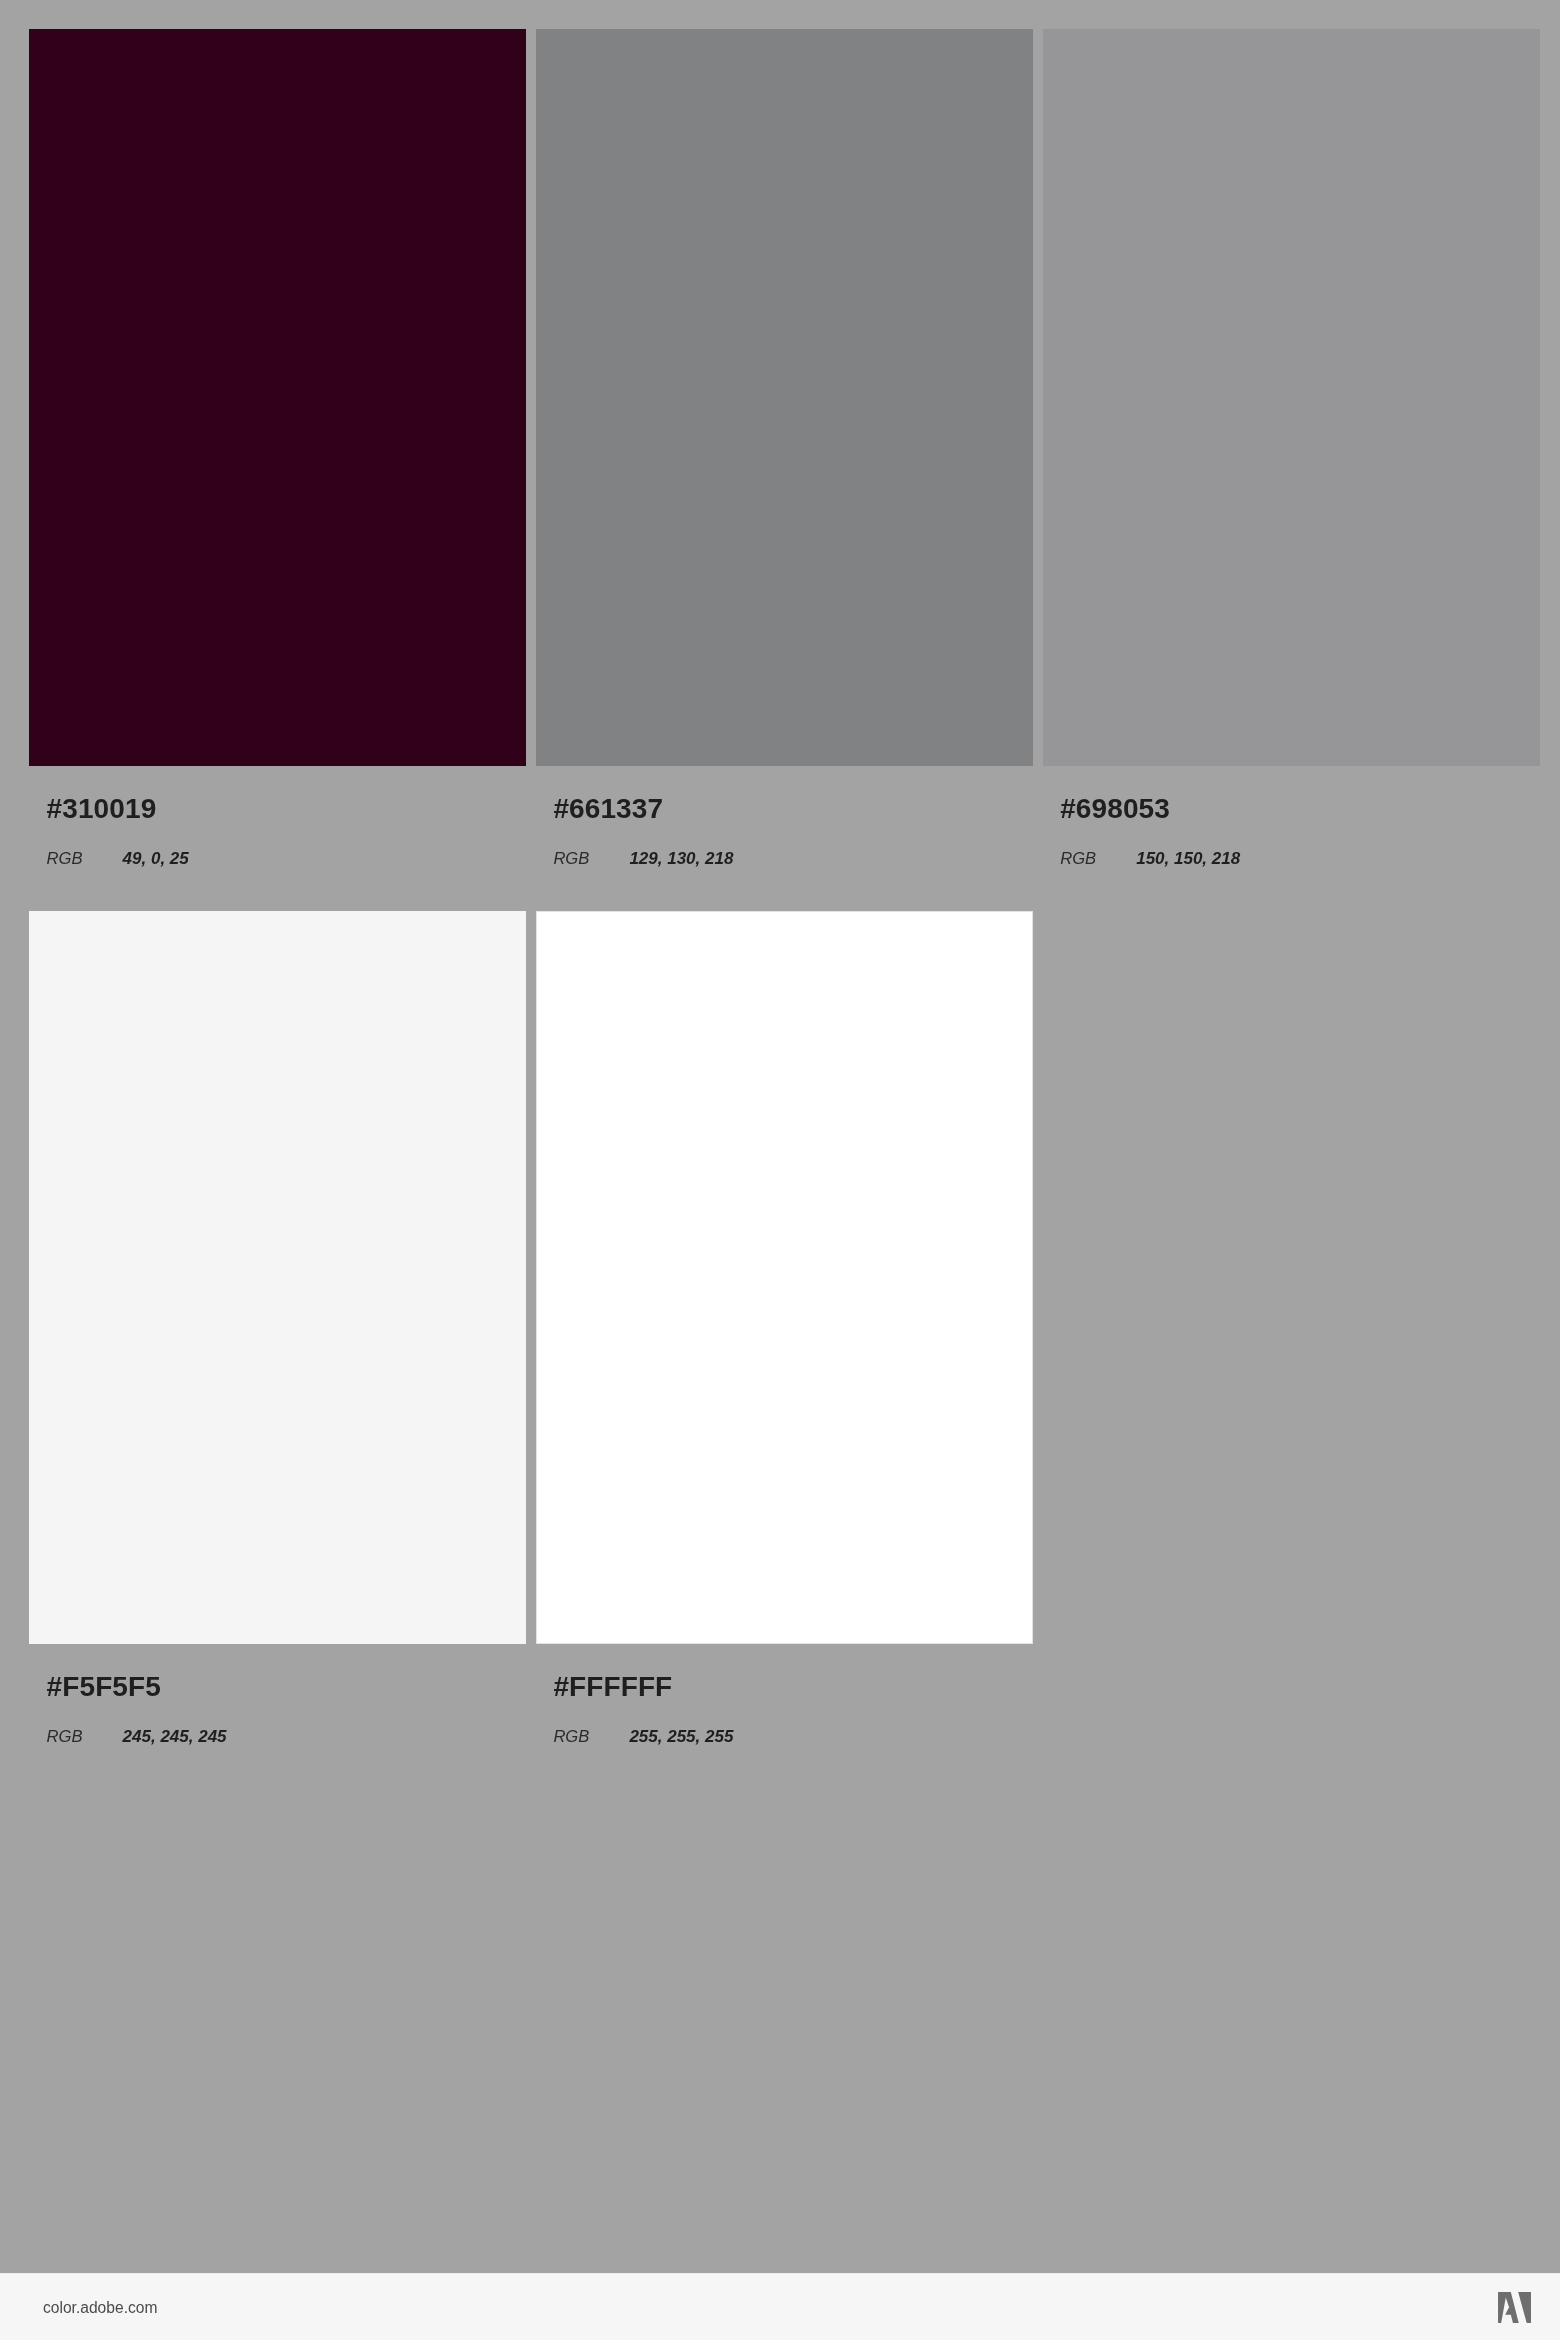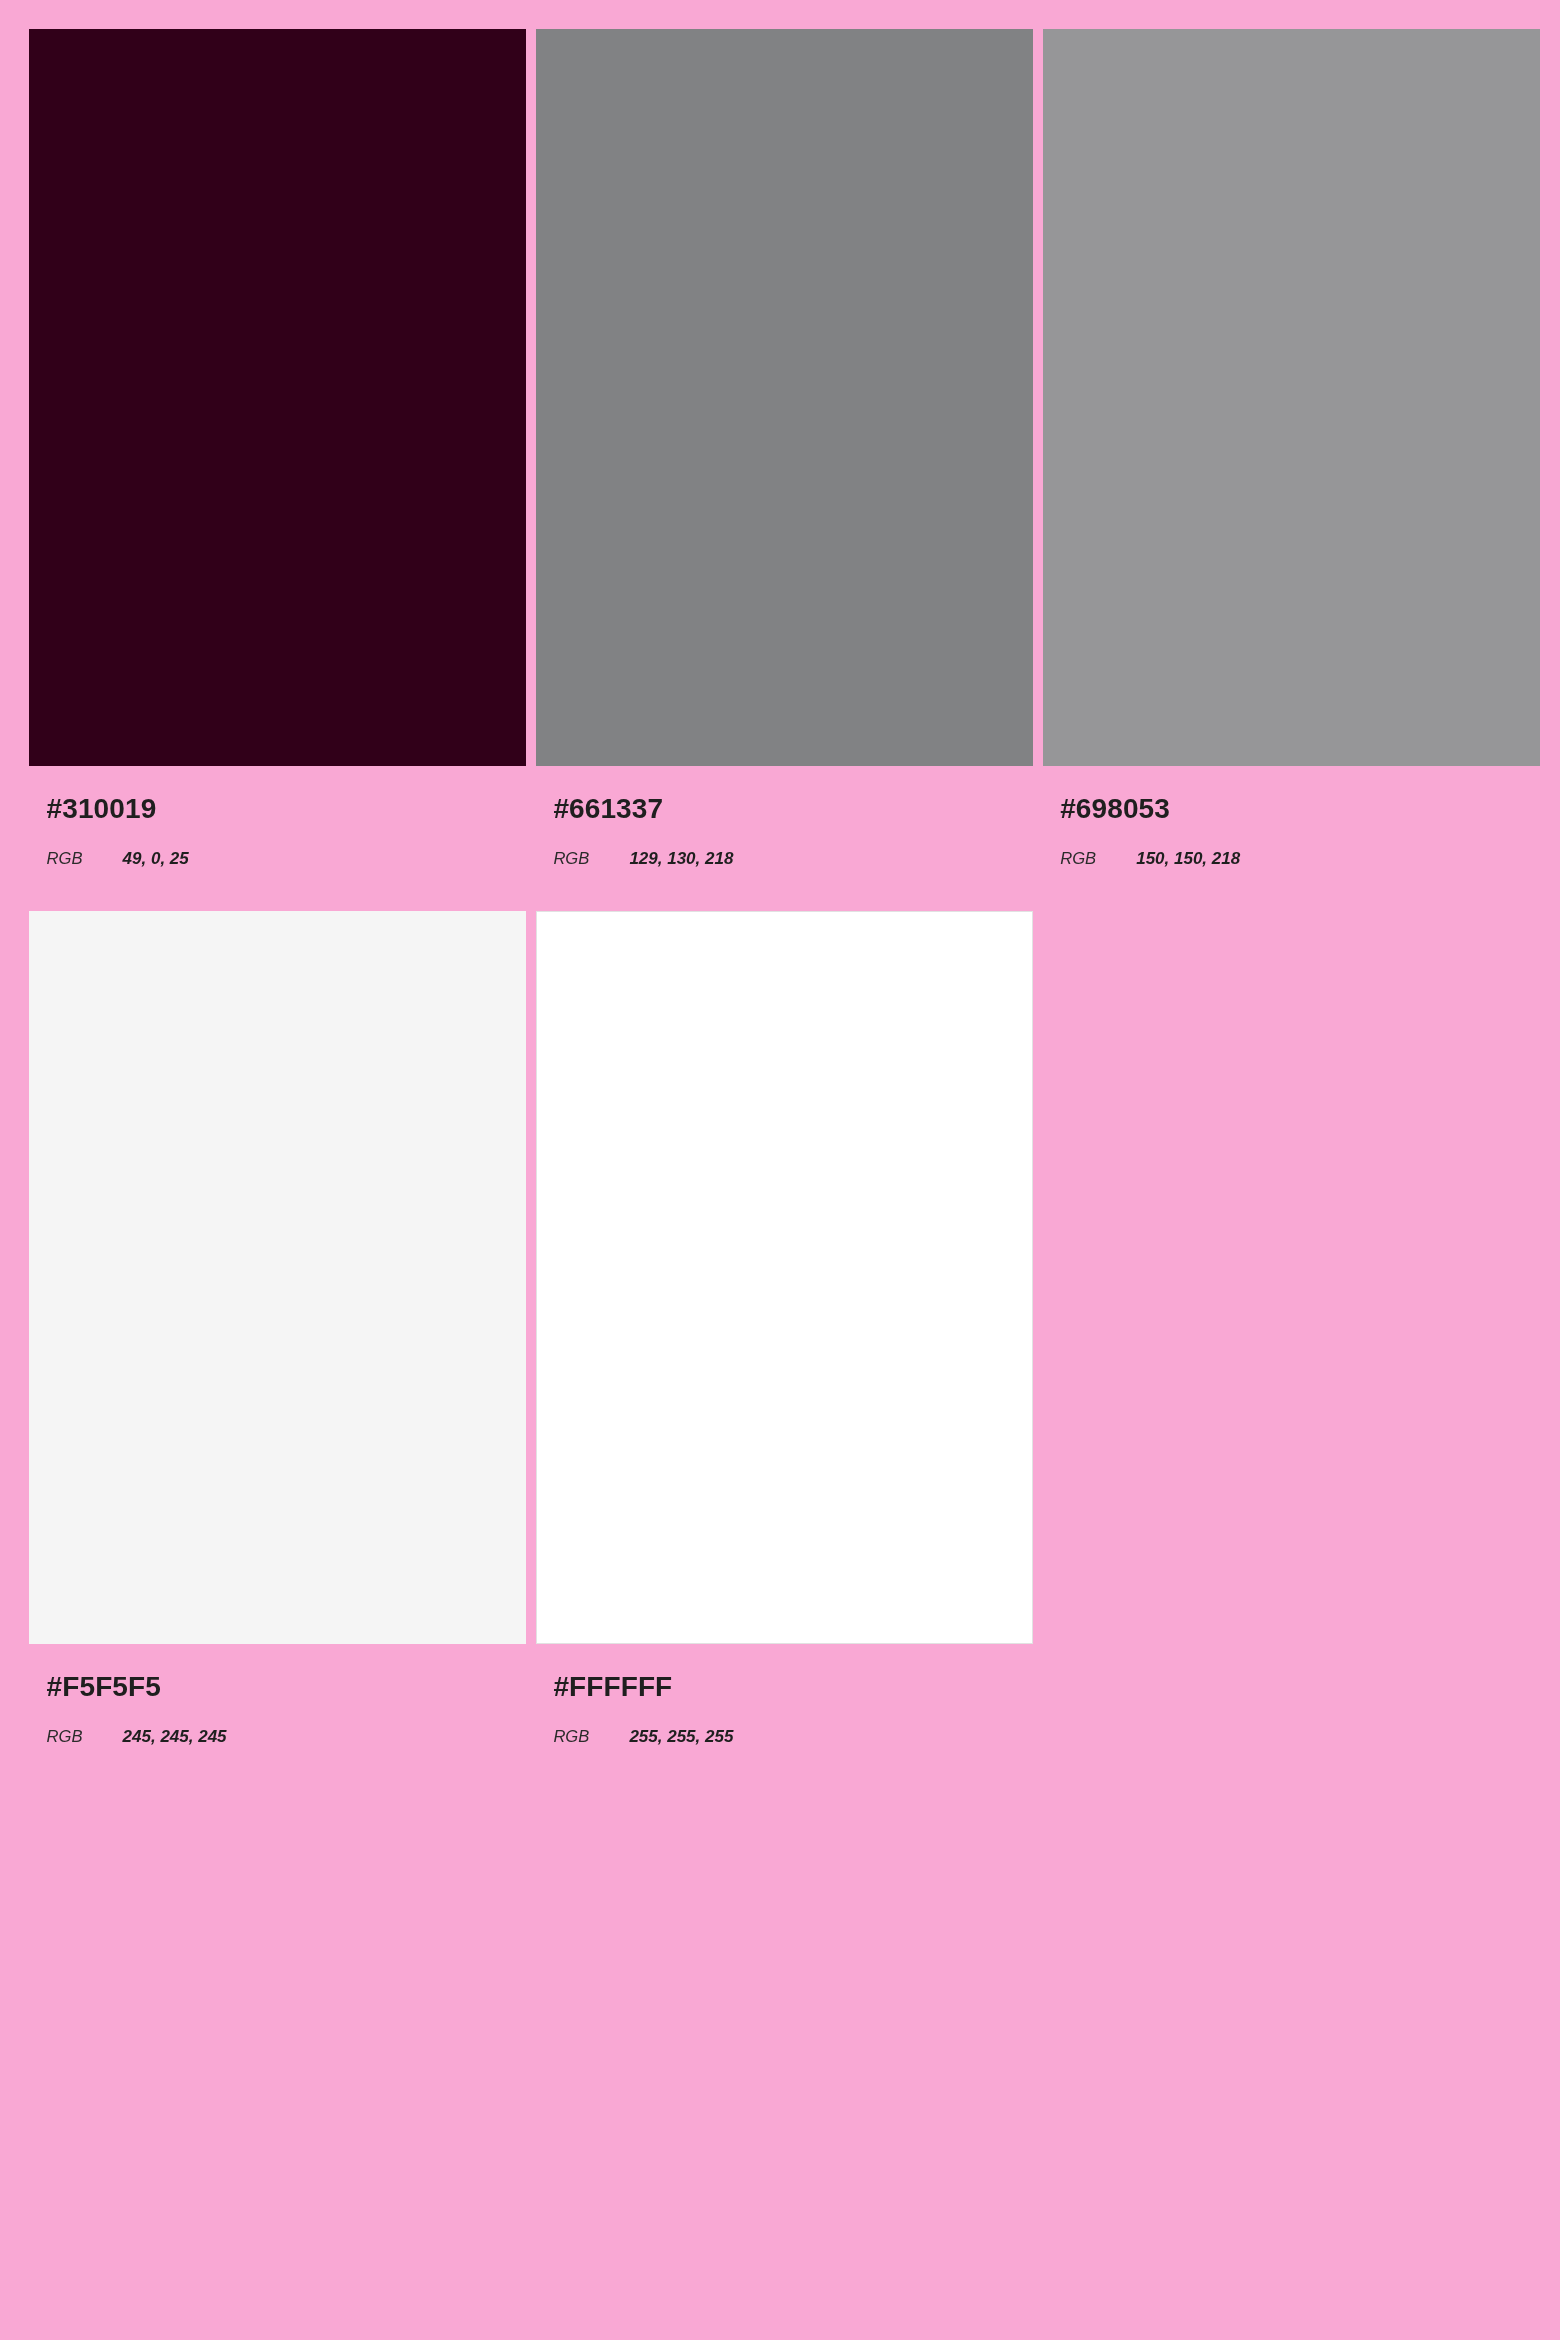--- a/index.html
+++ b/index.html
@@ -14,21 +14,21 @@
     font-family: "Liberation Sans", sans-serif;
     -webkit-font-smoothing: antialiased;
   }
 
   #palette-sheet {
     position: absolute;
     left: 0;
     top: 0;
     width: 1560px;
     height: 2341px;
-    background: #f9a8d4;
+    background: #a3a3a3;
     overflow: hidden;
   }
 
   
   .swatch-grid {
     position: absolute;
     left: 29px;
     top: 29px;
     width: 1502px;
   }
@@ -203,15 +203,24 @@
       </div>
 
       <div class="swatch-cell is-empty">
         <div class="swatch-chip"></div>
       </div>
 
     </div>
 
   </div>
 
+  <div id="page-footer">
+    <span class="footer-url">color.adobe.com</span>
+    <span class="adobe-logo-wrap">
+      <svg class="adobe-logo" viewBox="0 0 34 32">
+        <path d="M0 0 H13.2 L21.4 32 H15.4 L13.2 23.4 H7.4 L10.9 16.6 H11.6 L8.0 5.6 L3.2 32 H0 Z" fill="#6E6E6E"></path>
+        <path d="M20.8 0 H34 V32 H29.6 L22.0 4.4 Z" fill="#6E6E6E"></path>
+      </svg>
+    </span>
+  </div>
 
 </div>
 
 
 </body></html>

